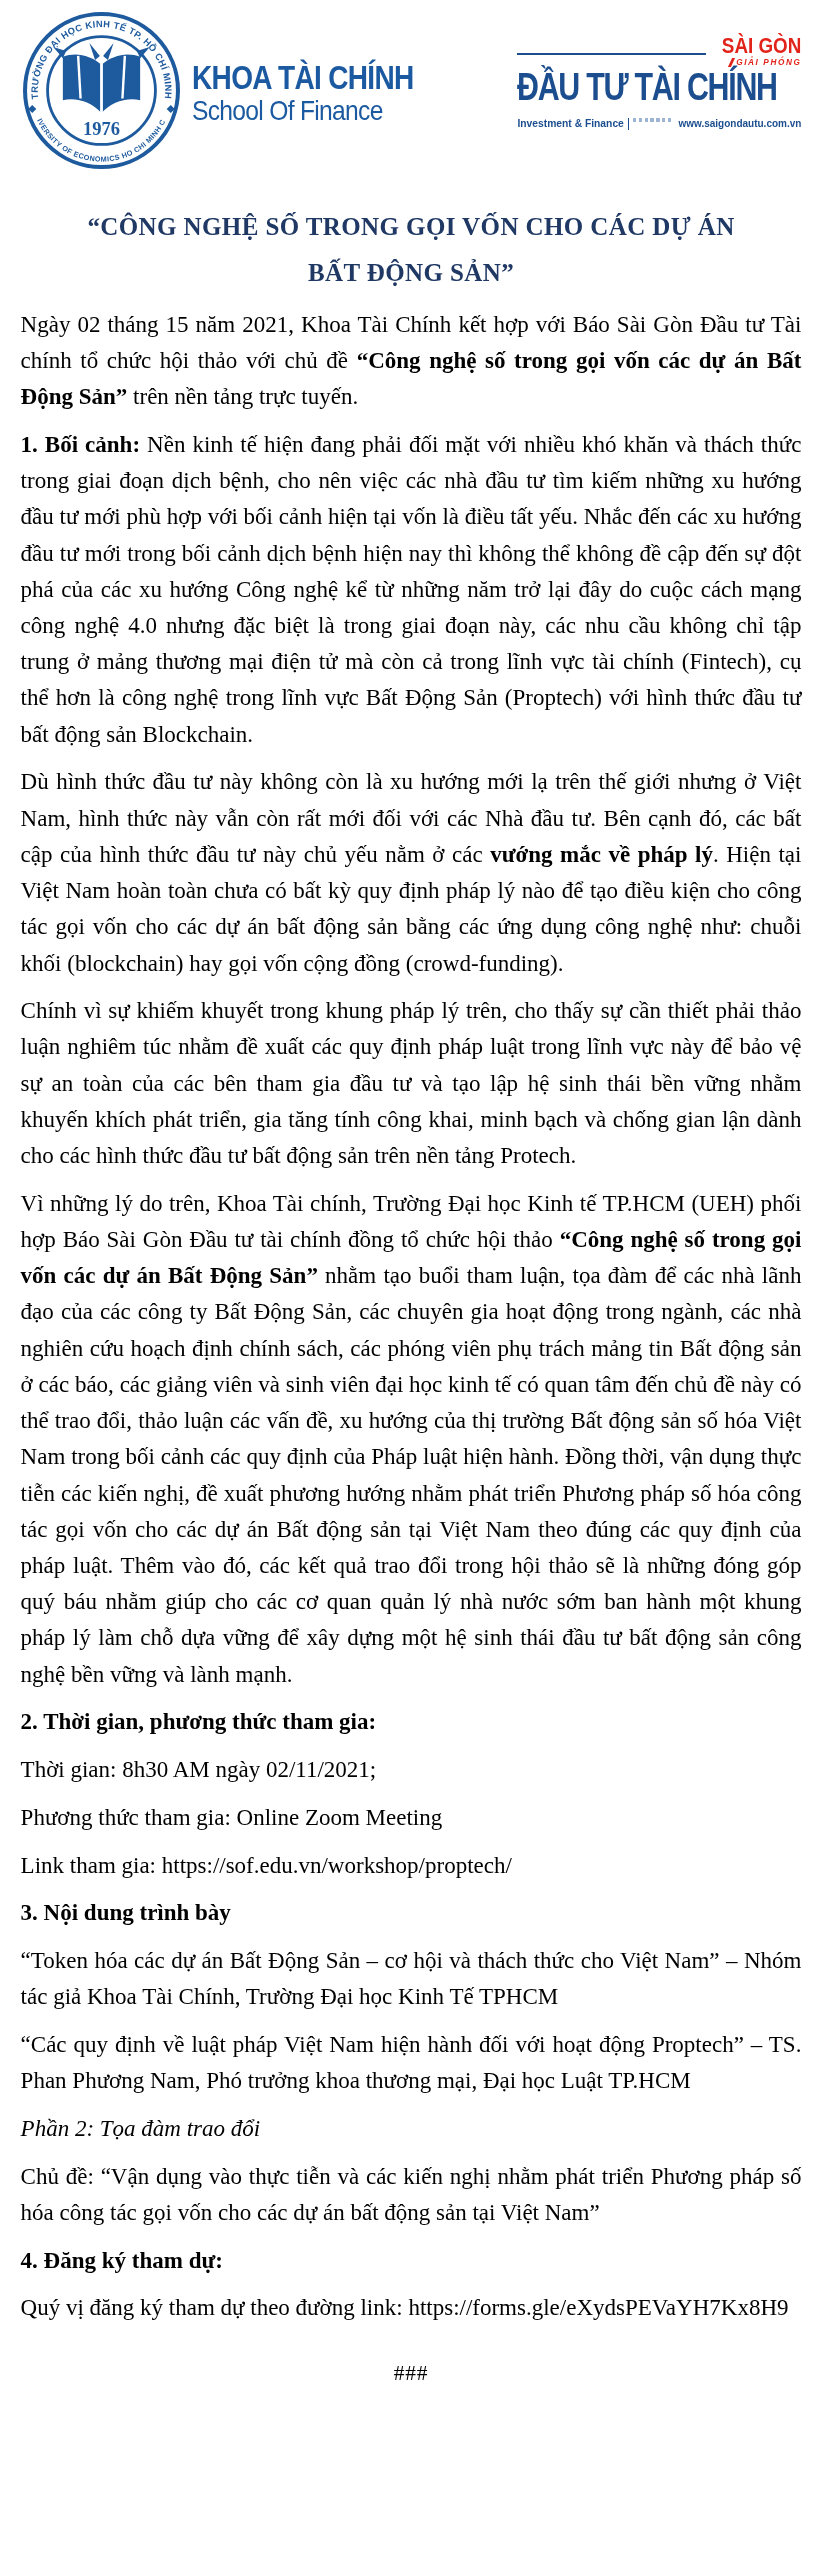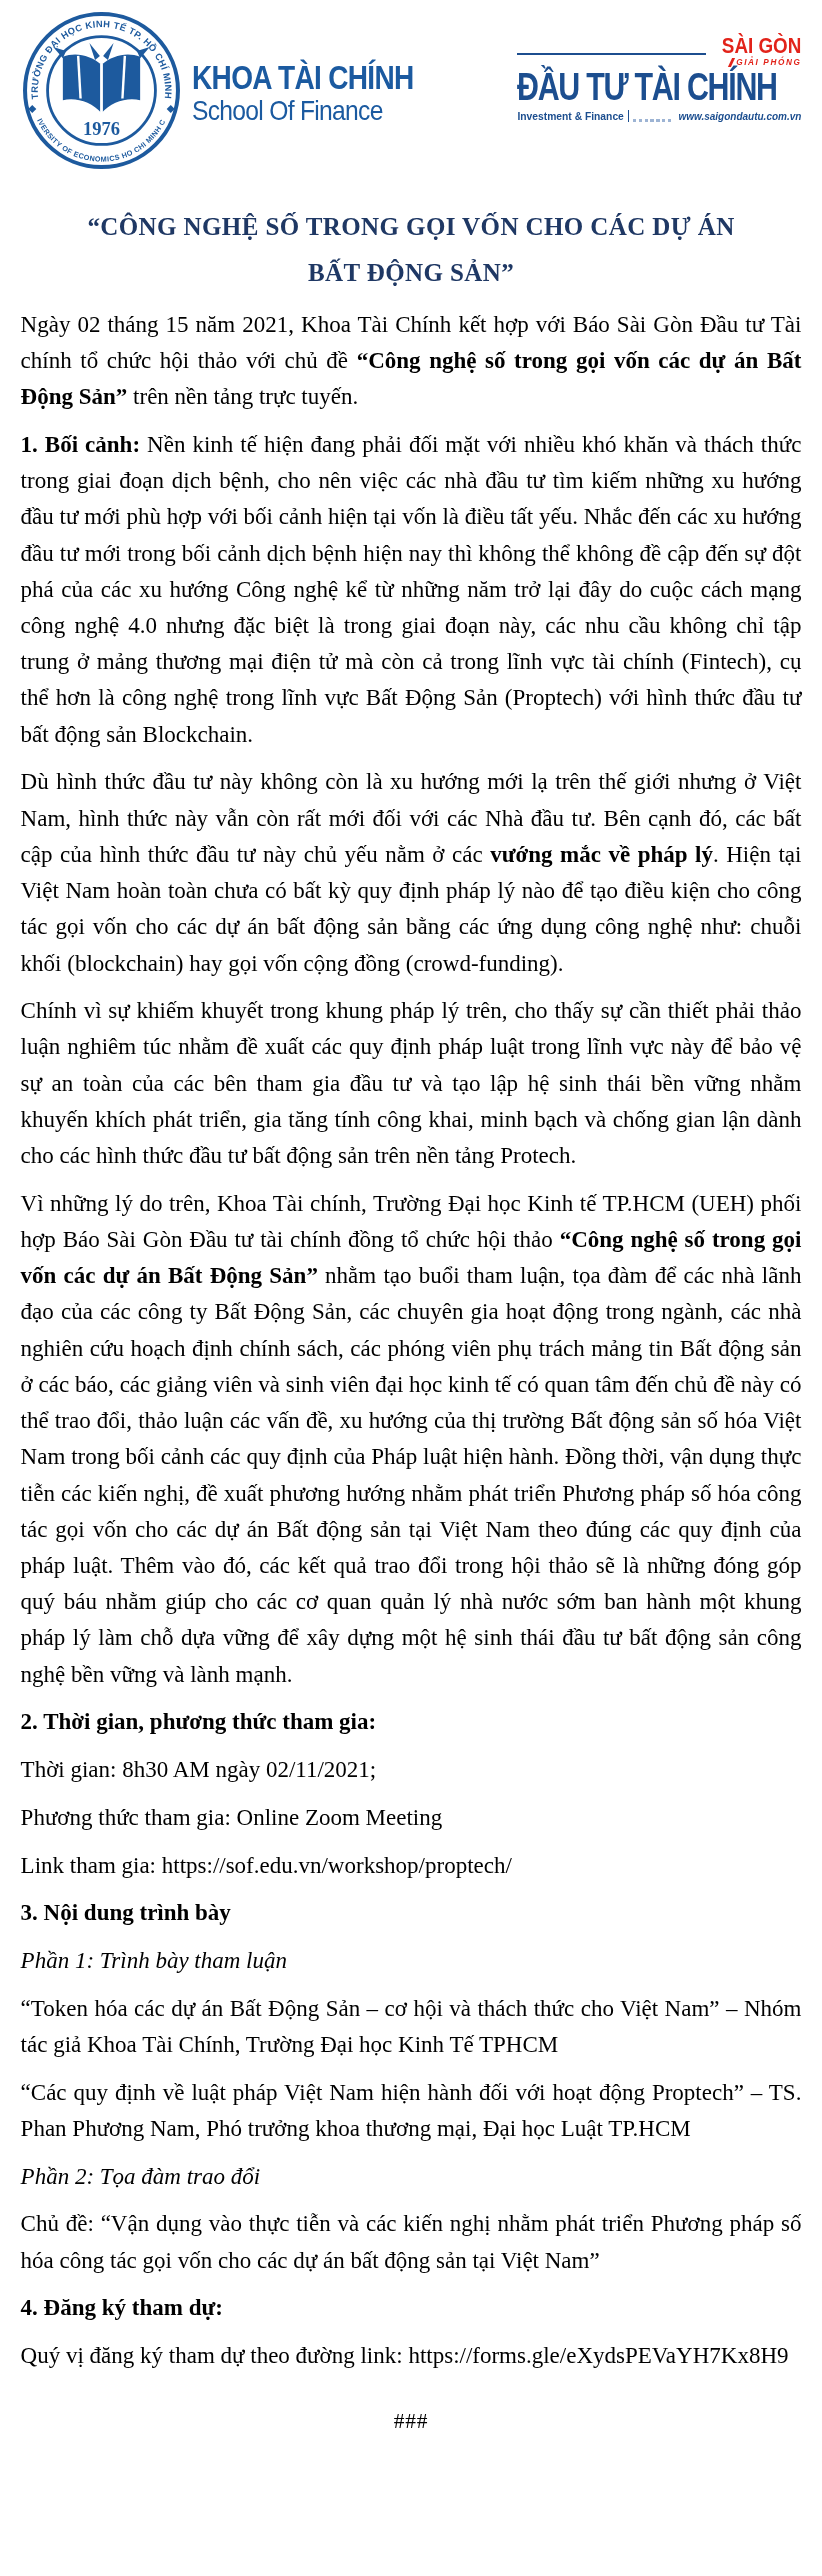--- a/index.html
+++ b/index.html
@@ -49,28 +49,28 @@
     font-family: "Liberation Sans", sans-serif; font-weight: 700;
     font-size: 8.2px; color: #E2231A; letter-spacing: 1.6px; font-style: italic;
   }
   .dttc {
     font-family: "Liberation Sans", sans-serif; font-weight: 800;
     font-size: 38px; line-height: 1.0; color: #1C4E8F; letter-spacing: -1.6px;
     white-space: nowrap;
     display: inline-block; transform: scaleX(.80); transform-origin: left center;
     margin-top: 1.6px;
   }
-  .tagline-row { display: flex; align-items: flex-end; margin-top: 4px; white-space: nowrap; }
+  .tagline-row { display: flex; align-items: flex-start; margin-top: 12px; white-space: nowrap; }
   .tagline { font-family: "Liberation Sans", sans-serif; font-weight: 700; font-size: 10.3px; color: #1C4E8F; }
   .tag-divider { width: 0; height: 11.5px; border-left: 1.2px solid #1C4E8F; margin: 0 4.1px; }
   .fine-print {
     display: inline-block; width: 97px; height: 3.3px; margin-right: 5px;
     background: repeating-linear-gradient(90deg, #9db4d4 0 3.3px, transparent 3.3px 5.8px);
   }
-  .website { font-family: "Liberation Sans", sans-serif; font-weight: 700; font-size: 10px; color: #1C4E8F; font-style: italic; }
+  .website { font-family: "Liberation Sans", sans-serif; font-weight: 700; font-size: 10px; color: #1C4E8F; }
 
   
   .doc-title { text-align: center; margin: 31px 33px 21.4px 33px; }
   .doc-title .t-line {
     color: #1F3864; font-weight: 700; font-size: 25px; line-height: 1.0;
     margin-bottom: 21.4px; letter-spacing: 0.4px;
   }
 
   
   .doc-body p {
@@ -165,21 +165,20 @@
     <p><span>Chính vì sự khiếm khuyết trong khung pháp lý trên, cho thấy sự cần thiết phải thảo luận nghiêm túc nhằm đề xuất các quy định pháp luật trong lĩnh vực này để bảo vệ sự an toàn của các bên tham gia đầu tư và tạo lập hệ sinh thái bền vững nhằm khuyến khích phát triển, gia tăng tính công khai, minh bạch và chống gian lận dành cho các hình thức đầu tư bất động sản trên nền tảng Protech.</span></p>
 
     <p><span>Vì những lý do trên, Khoa Tài chính, Trường Đại học Kinh tế TP.HCM (UEH) phối hợp Báo Sài Gòn Đầu tư tài chính đồng tổ chức hội thảo </span><span class="b">“Công nghệ số trong gọi vốn các dự án Bất Động Sản”</span><span> nhằm tạo buổi tham luận, tọa đàm để các nhà lãnh đạo của các công ty Bất Động Sản, các chuyên gia hoạt động trong ngành, các nhà nghiên cứu hoạch định chính sách, các phóng viên phụ trách mảng tin Bất động sản ở các báo, các giảng viên và sinh viên đại học kinh tế có quan tâm đến chủ đề này có thể trao đổi, thảo luận các vấn đề, xu hướng của thị trường Bất động sản số hóa Việt Nam trong bối cảnh các quy định của Pháp luật hiện hành. Đồng thời, vận dụng thực tiễn các kiến nghị, đề xuất phương hướng nhằm phát triển Phương pháp số hóa công tác gọi vốn cho các dự án Bất động sản tại Việt Nam theo đúng các quy định của pháp luật. Thêm vào đó, các kết quả trao đổi trong hội thảo sẽ là những đóng góp quý báu nhằm giúp cho các cơ quan quản lý nhà nước sớm ban hành một khung pháp lý làm chỗ dựa vững để xây dựng một hệ sinh thái đầu tư bất động sản công nghệ bền vững và lành mạnh.</span></p>
 
     <p class="sec-heading">2. Thời gian, phương thức tham gia:</p>
     <p>Thời gian: 8h30 AM ngày 02/11/2021;</p>
     <p>Phương thức tham gia: Online Zoom Meeting</p>
     <p>Link tham gia: https://sof.edu.vn/workshop/proptech/</p>
 
     <p class="sec-heading">3. Nội dung trình bày</p>
-    <p class="i">Phần 1: Trình bày tham luận</p>
     <p>“Token hóa các dự án Bất Động Sản – cơ hội và thách thức cho Việt Nam” – Nhóm tác giả Khoa Tài Chính, Trường Đại học Kinh Tế TPHCM</p>
     <p>“Các quy định về luật pháp Việt Nam hiện hành đối với hoạt động Proptech” – TS. Phan Phương Nam, Phó trưởng khoa thương mại, Đại học Luật TP.HCM</p>
     <p class="i">Phần 2: Tọa đàm trao đổi</p>
     <p>Chủ đề: “Vận dụng vào thực tiễn và các kiến nghị nhằm phát triển Phương pháp số hóa công tác gọi vốn cho các dự án bất động sản tại Việt Nam”</p>
 
     <p class="sec-heading">4. Đăng ký tham dự:</p>
     <p>Quý vị đăng ký tham dự theo đường link: https://forms.gle/eXydsPEVaYH7Kx8H9</p>
 
   </div>
 

